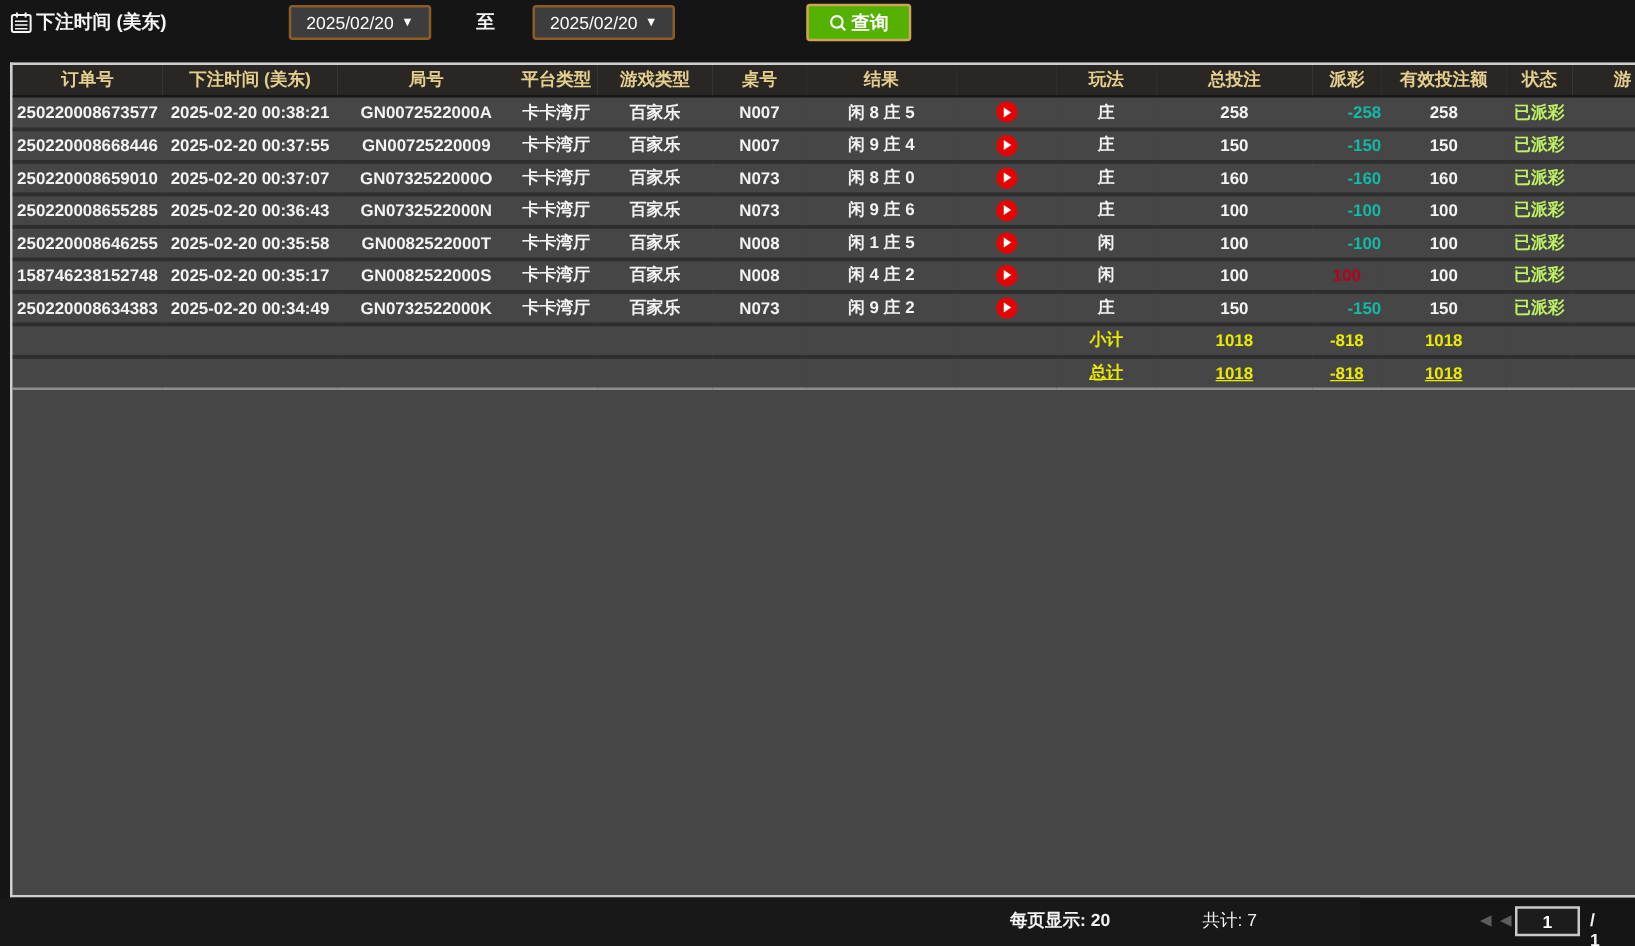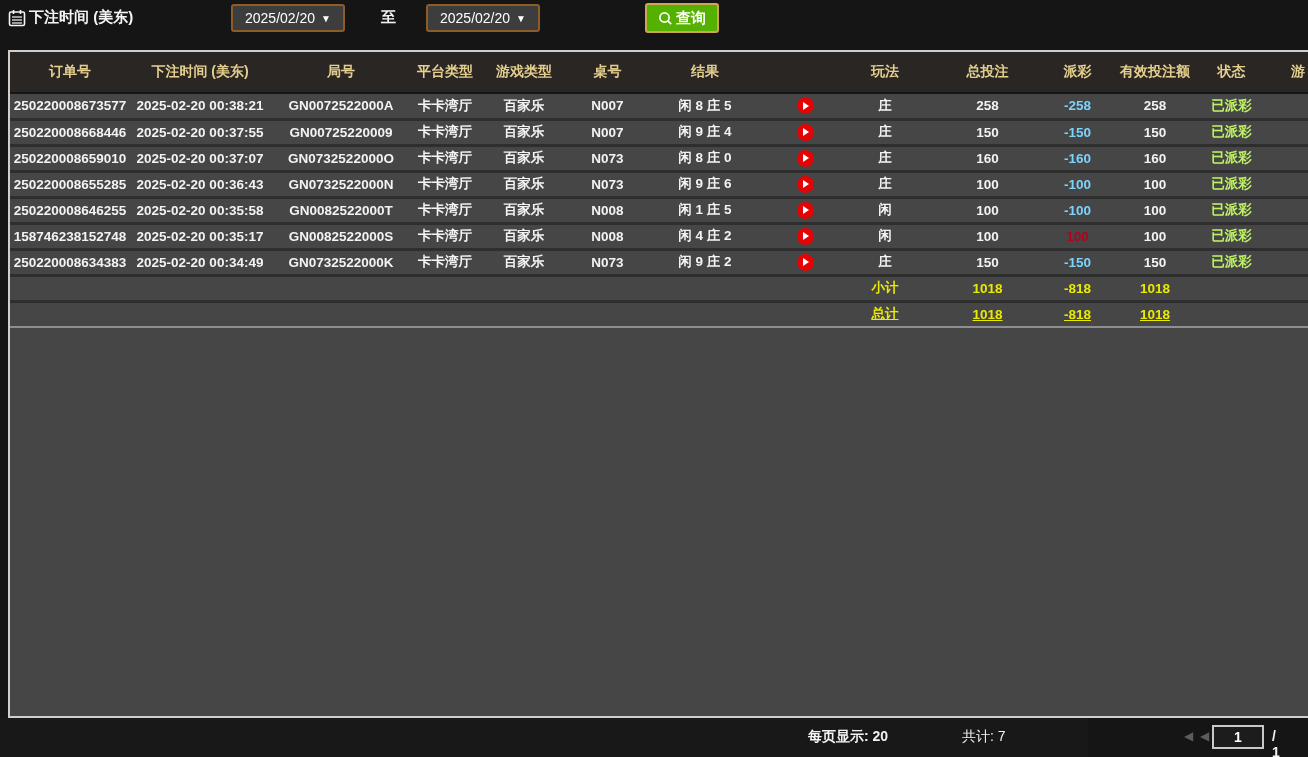--- a/index.html
+++ b/index.html
@@ -31,47 +31,47 @@
     position: absolute; top: 4px; width: 114px; height: 28px;
     background: #3d3d3d; border: 2px solid #8e5c26; border-radius: 3px;
     display: flex; align-items: center; justify-content: center; gap: 6px;
     font-size: 14px; font-weight: normal; color: #ffffff; cursor: pointer;
   }
   .date-from { left: 231px; }
   .date-to-sel { left: 426px; }
   .date-caret { font-size: 10px; color: #ffffff; }
   .to-label { position: absolute; left: 381px; top: 8px; font-size: 15px; font-weight: bold; }
   .query-btn {
-    position: absolute; left: 645px; top: 3px; width: 74px; height: 30px;
+    position: absolute; left: 645px; top: 3px; width: 84px; height: 30px;
     background: #55b100; border: 2px solid #cfa558; border-radius: 3px;
     display: flex; align-items: center; justify-content: center; gap: 3px;
     font-size: 15px; font-weight: bold; color: #ffffff; cursor: pointer;
   }
 
   
   .panel {
     position: absolute; left: 8px; top: 50px; width: 1332px; height: 668px;
     background: #464646;
     border: 2px solid #cfcfcf; border-right: none;
     overflow: hidden;
   }
   table { border-collapse: collapse; table-layout: fixed; width: 1328px; }
   th {
     background: #2a2623; color: #e5cf8e; font-size: 14px; font-weight: bold;
-    height: 41px; text-align: center; white-space: nowrap; overflow: hidden;
+    height: 25px; text-align: center; white-space: nowrap; overflow: hidden;
     border-bottom: 2px solid #161616;
   }
   td {
     height: 26px; text-align: center; font-size: 13.5px; font-weight: bold;
     color: #f3f3f3; white-space: nowrap; overflow: hidden;
     border-bottom: 3px solid #2e2e2e; background: #464646;
   }
   tr.summary-row td { color: #eaea00; }
   tr.summary-row.last td { border-bottom: 2px solid #8f8f8f; text-decoration: underline; }
-  td.tone-loss { color: #7dd3fc; }
+  td.tone-loss { color: #14b8a6; text-align: right; }
   td.tone-win { color: #b5001e; }
   td.status-paid { color: #bef264; }
   .play-btn {
     display: inline-flex; align-items: center; justify-content: center;
     width: 17px; height: 17px; border-radius: 50%; background: #e30505;
     vertical-align: middle; cursor: pointer;
   }
   .play-tri {
     width: 0; height: 0; margin-left: 2px;
     border-top: 4px solid transparent; border-bottom: 4px solid transparent;

